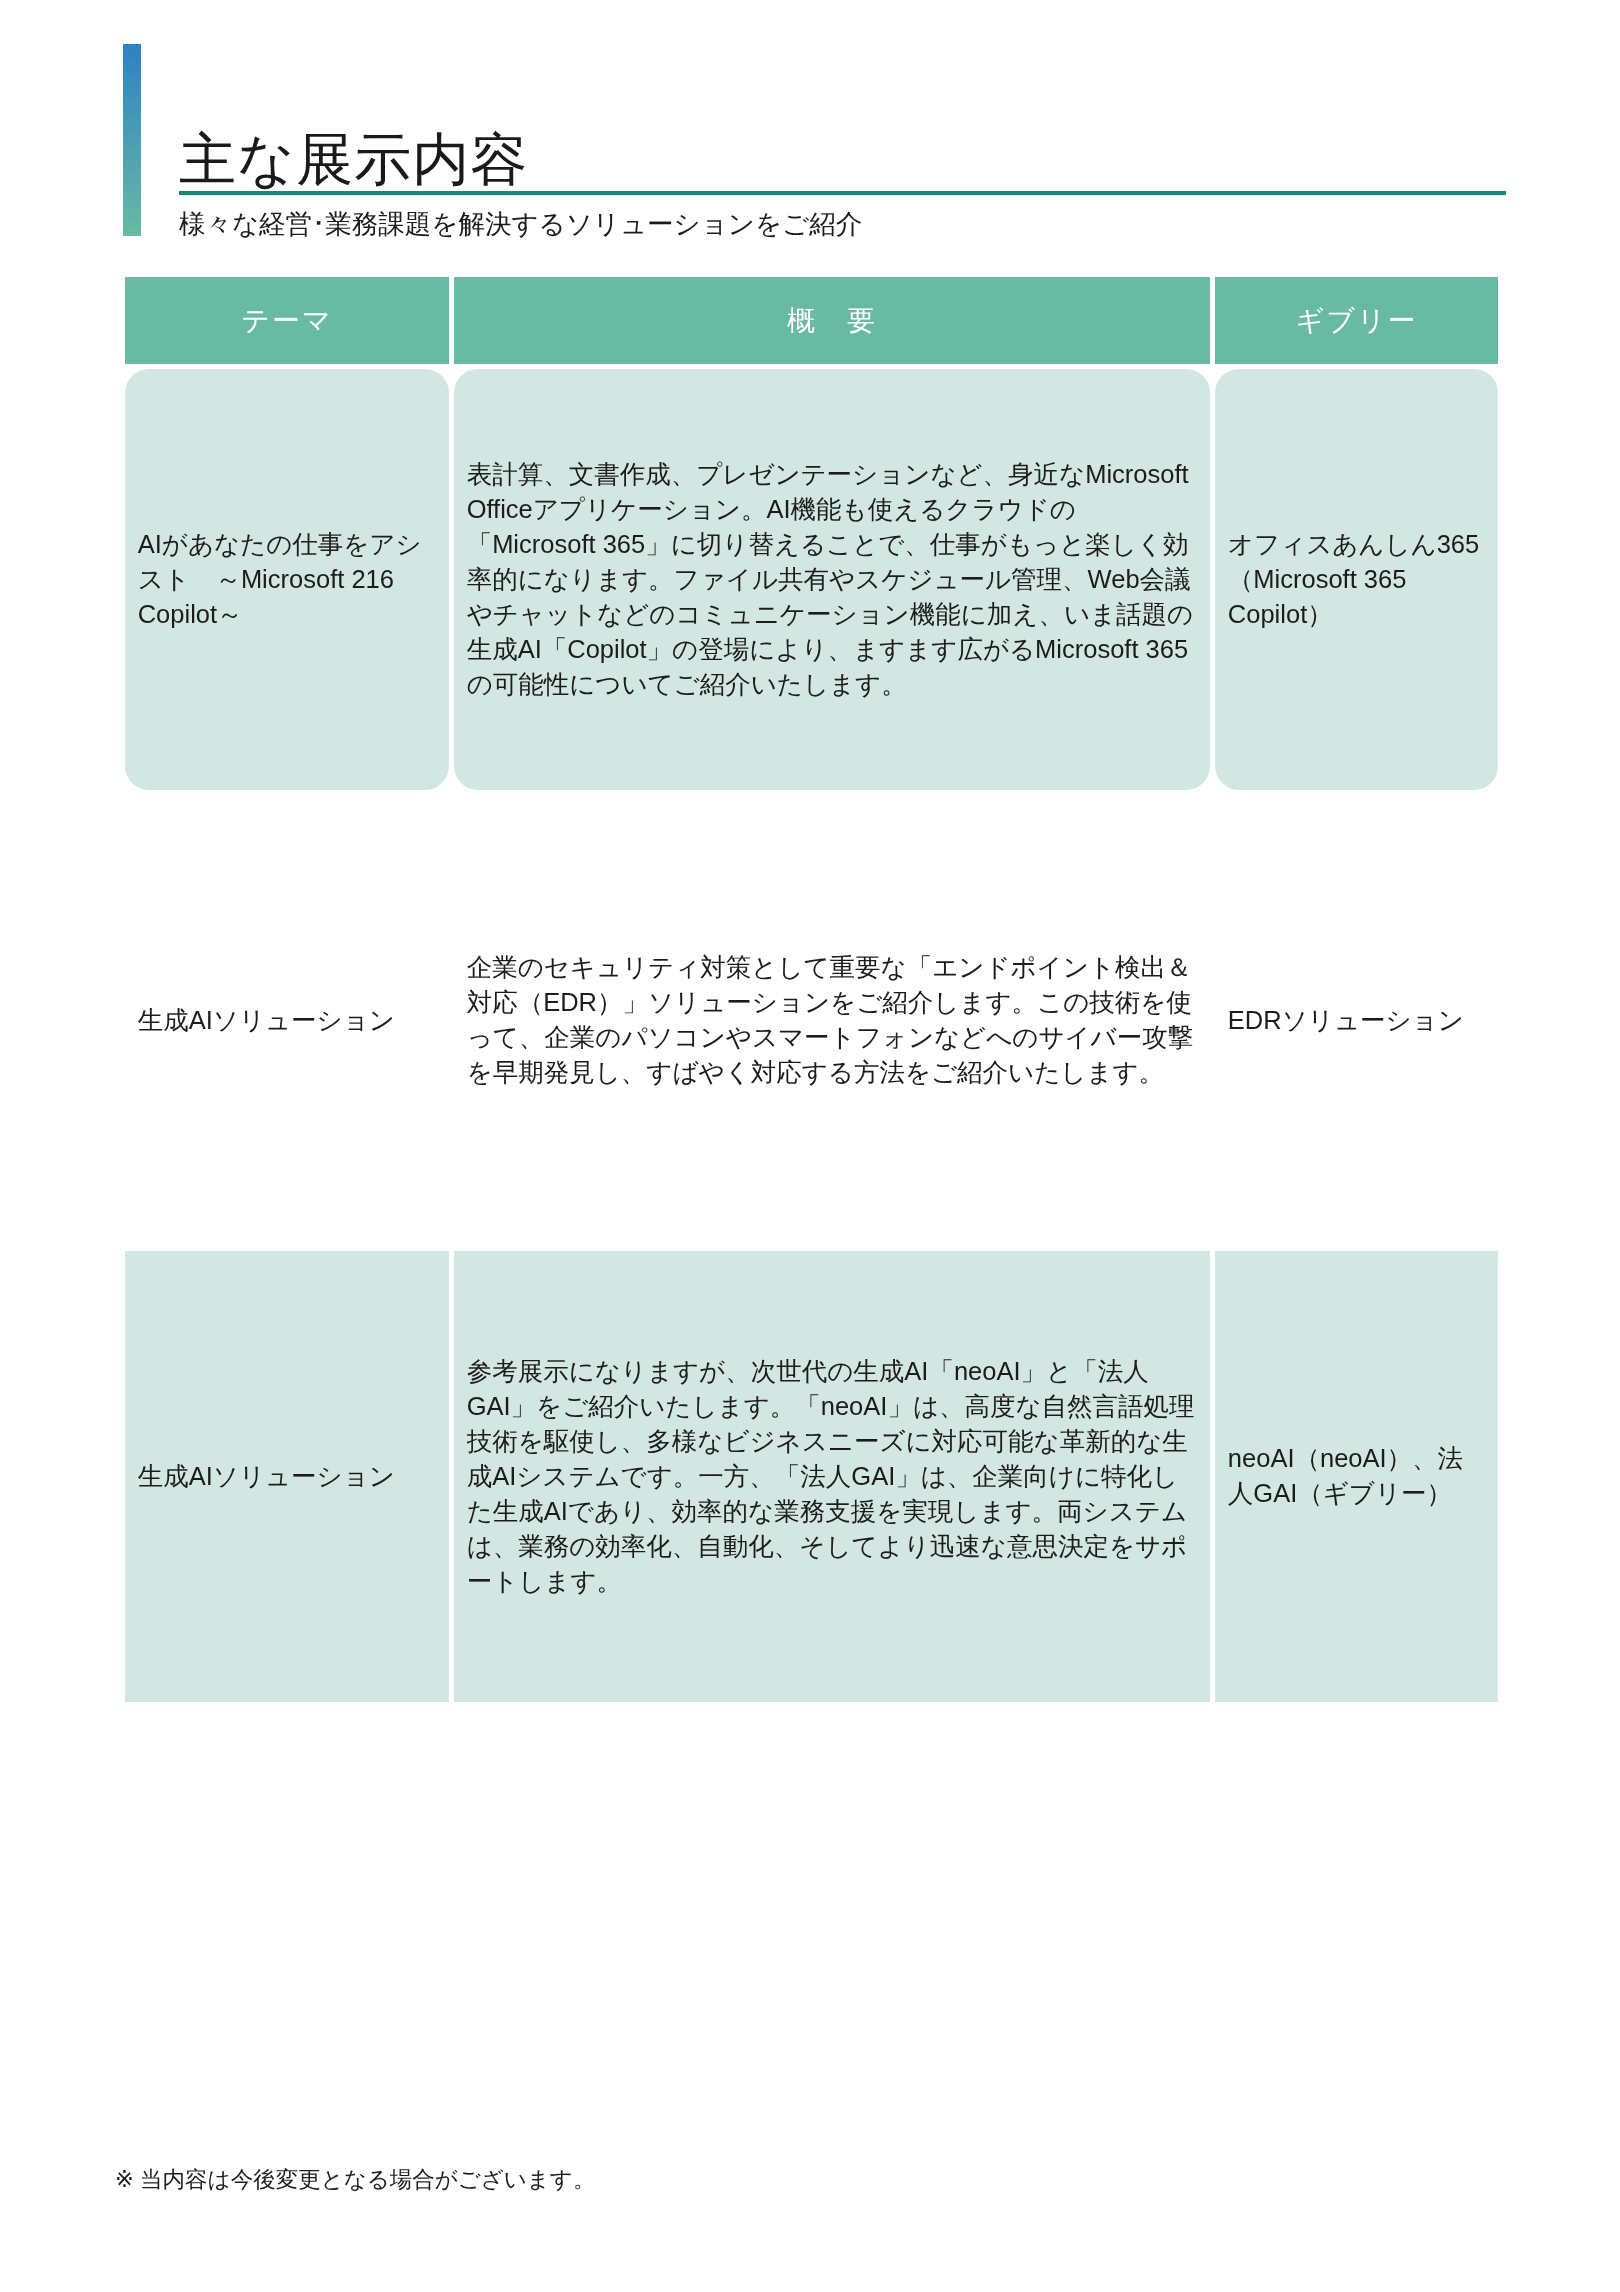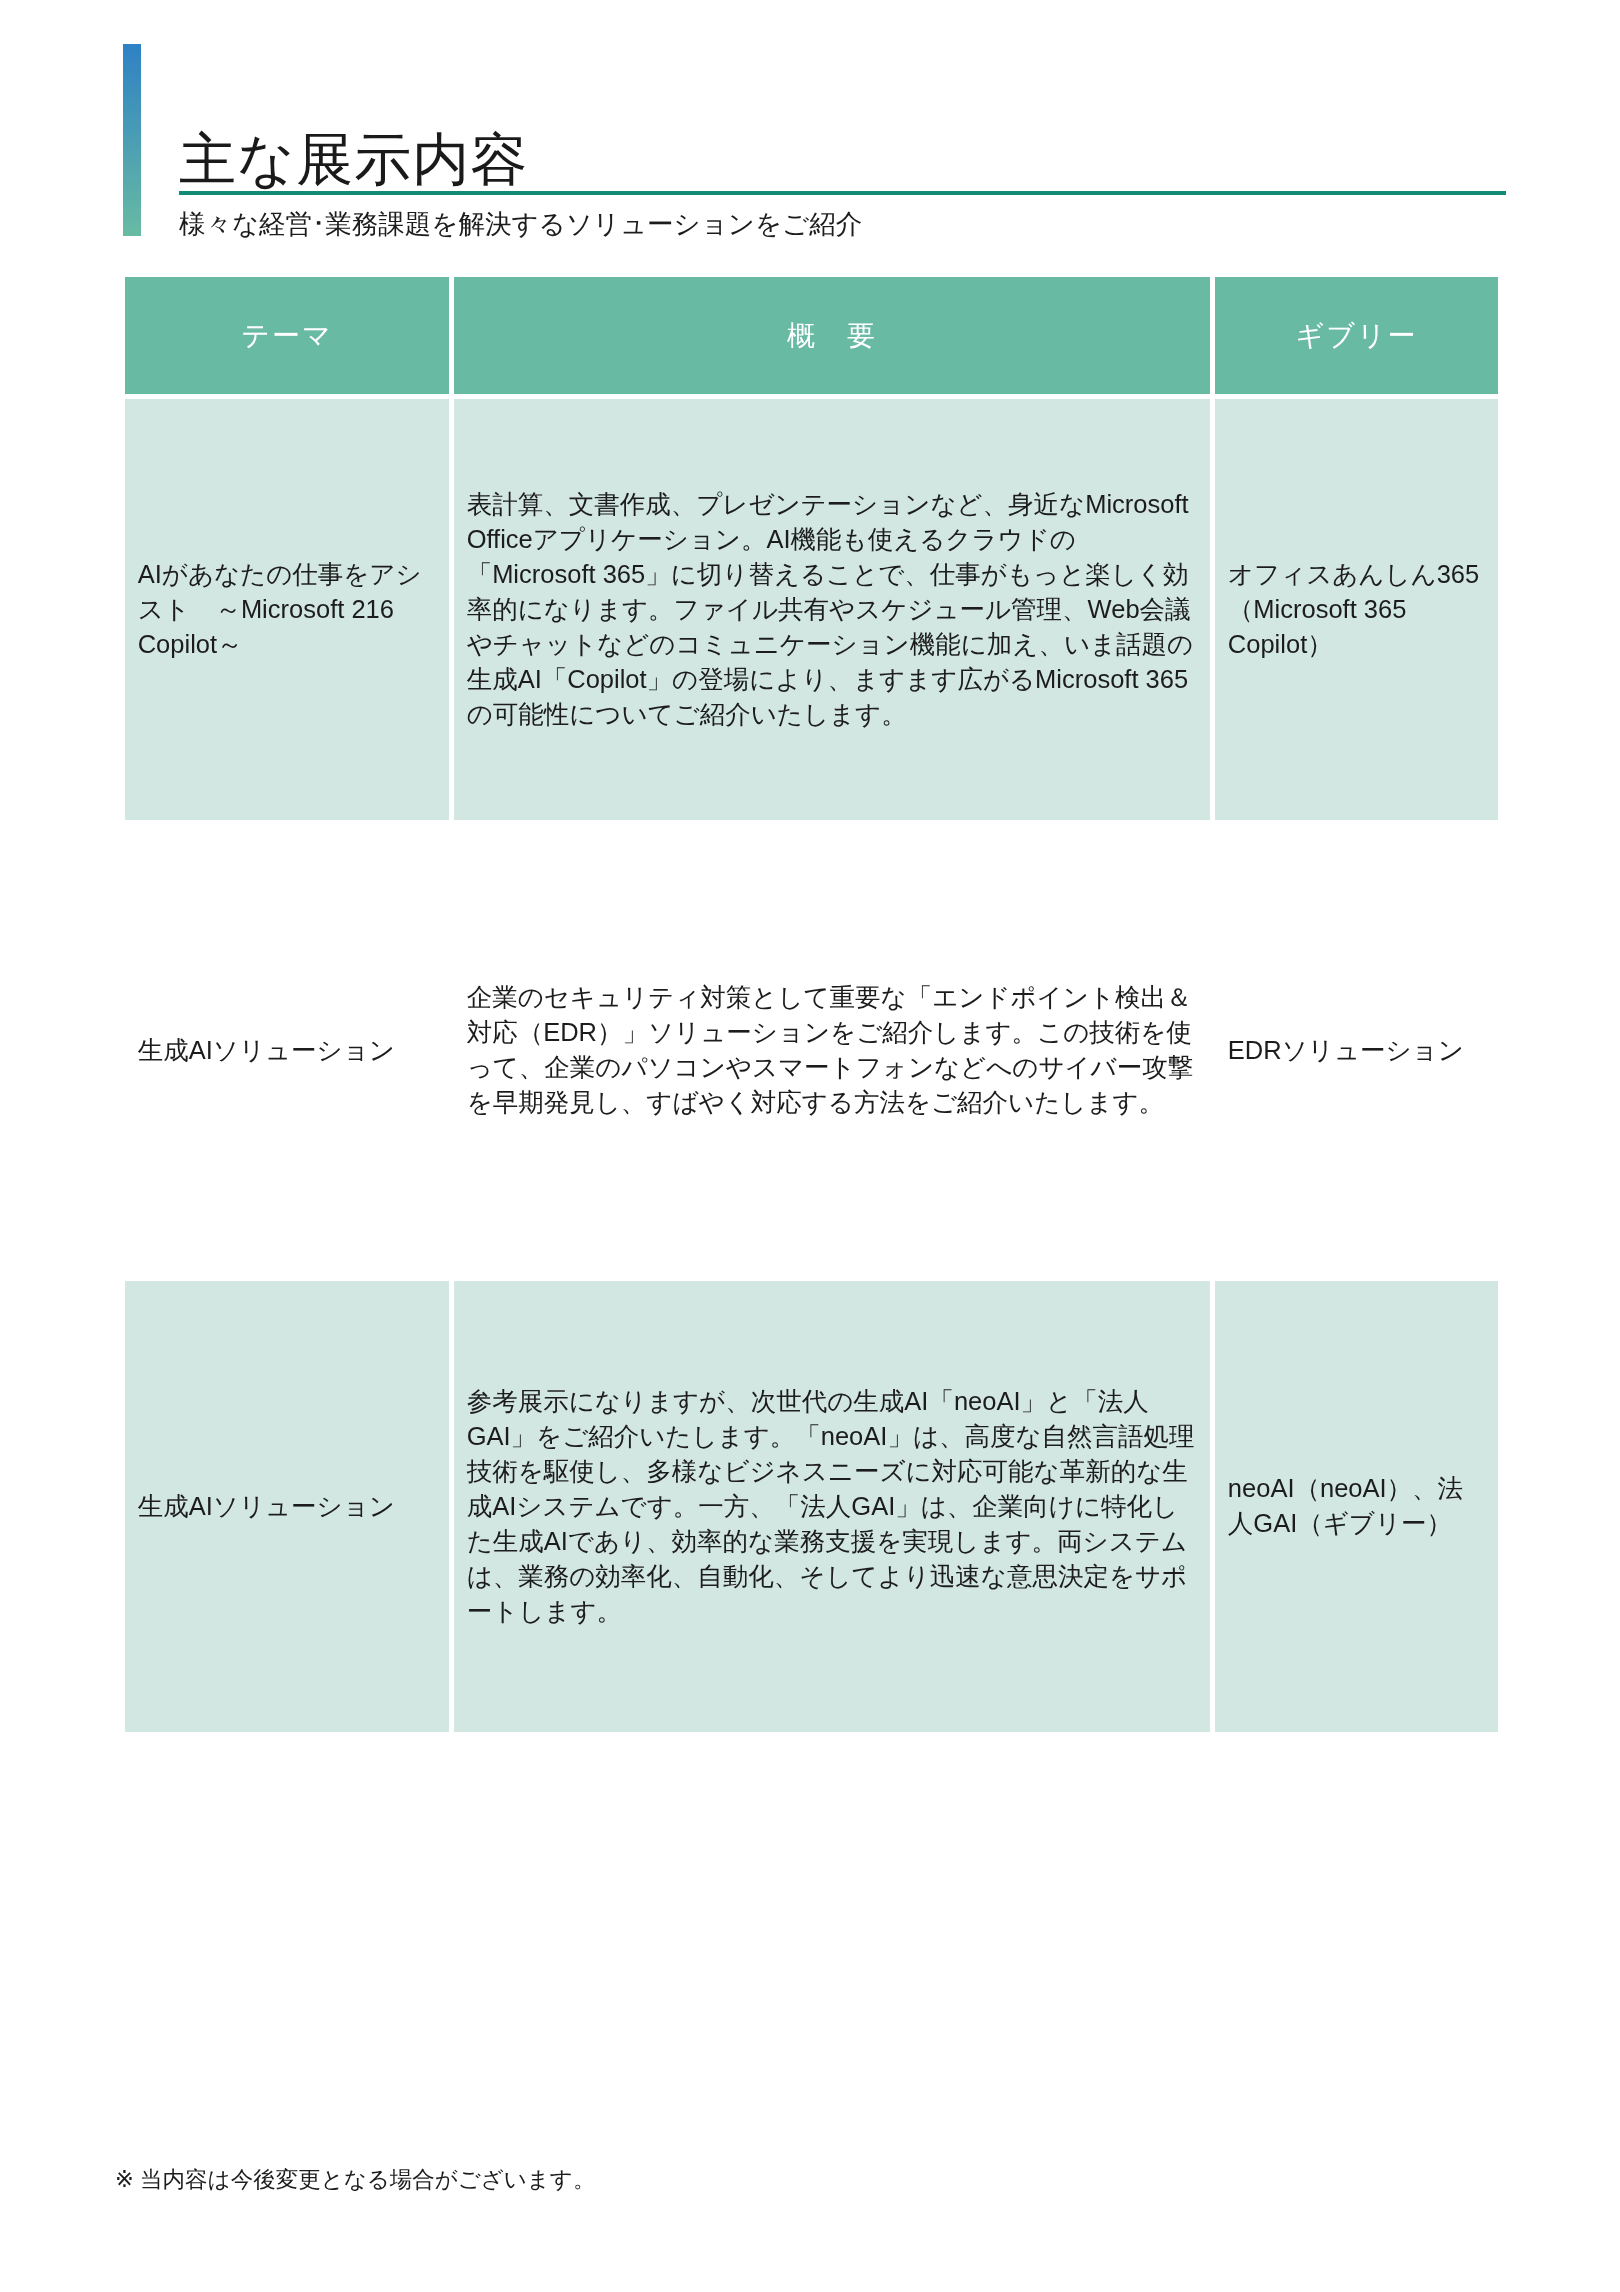--- a/index.html
+++ b/index.html
@@ -51,21 +51,21 @@
     left: 120px; top: 272px;
     width: 1383px;
     table-layout: fixed;
     border-collapse: separate;
     border-spacing: 5.9px;
   }
   col.col-theme    { width: 323px; }
   col.col-overview { width: 754px; }
   col.col-products { width: 282px; }
   .content-table th {
-    height: 117px;
+    height: 87px;
     background: var(--header-bg, #69baa3);
     color: var(--header-text, #ffffff);
     font-size: 28px;
     font-weight: 400;
     text-align: center;
     vertical-align: middle;
     letter-spacing: 2px;
     padding: 0;
   }
   .content-table td {
@@ -73,21 +73,21 @@
     line-height: 35px;
     text-align: left;
     vertical-align: middle;
     padding: 7.8px 9.8px 7.8px 12.7px;
     word-break: break-word;
     overflow-wrap: break-word;
   }
   .content-table tbody tr:nth-child(odd) td {
     background: var(--row-alt-bg, #d3e7e2);
   }
-  .content-table tr.r0 td { height: 405px; }
+  .content-table tr.r0 td { height: 405px; border-radius: 24px; }
   .content-table tr.r1 td { height: 436px; }
   .content-table tr.r2 td { height: 435px; margin-top: 44px; }
   .footnote {
     position: absolute;
     left: 115px; top: 2164px;
     margin: 0;
     font-size: 22.5px;
     color: #1c1c1c;
     white-space: nowrap;
   }

